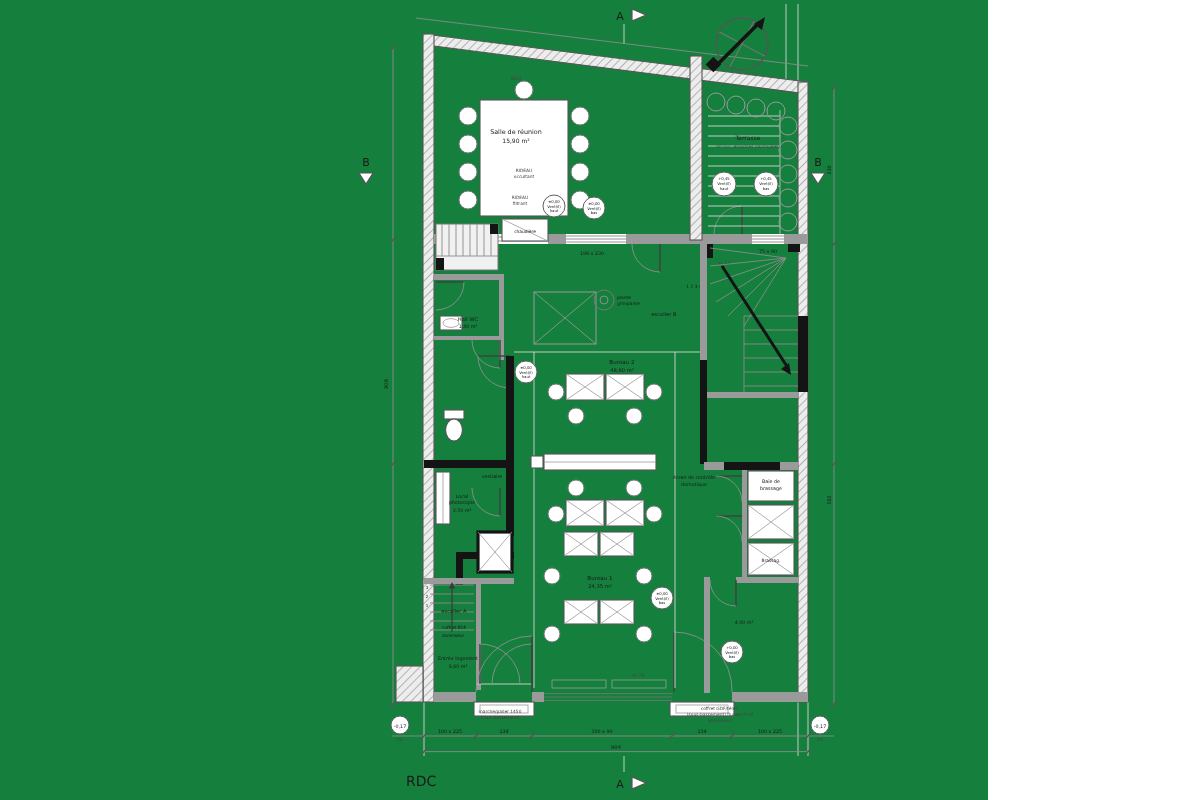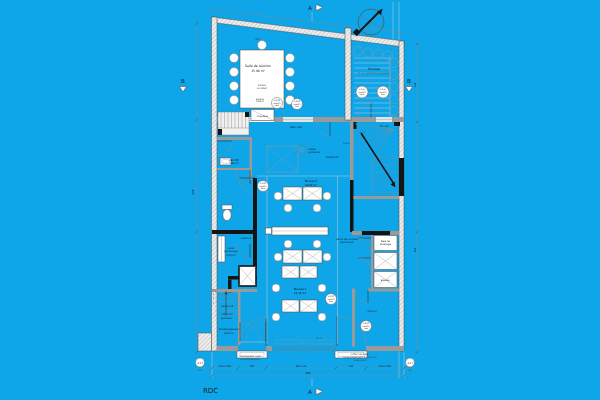--- a/index.html
+++ b/index.html
@@ -1,16 +1,16 @@
 <!DOCTYPE html>
 <html><head>
 <meta charset="utf-8">
 <style>
   html,body{margin:0;padding:0;background:#fff;}
-  .canvas{width:600px;height:400px;background:#0ea5e9;position:relative;overflow:hidden;
+  .canvas{width:494px;height:400px;background:#15803d;position:relative;overflow:hidden;
           font-family:"DejaVu Sans",sans-serif;}
   svg{display:block;}
   text{fill:#1a1a1a;font-family:"DejaVu Sans",sans-serif;}
   .tc{text-anchor:middle;}
   .f19{font-size:1.9px}.f2{font-size:2px}.f22{font-size:2.2px}.f24{font-size:2.4px}
   .f26{font-size:2.6px}.f28{font-size:2.8px}.f3{font-size:3px}.f32{font-size:3.2px}
   .f55{font-size:5.5px}.f7{font-size:7px}
   .gray{fill:#444}
   .w{stroke:#3a3a3a;stroke-width:.6;fill:none}
   .wall{fill:#9a9a9a;stroke:none}

